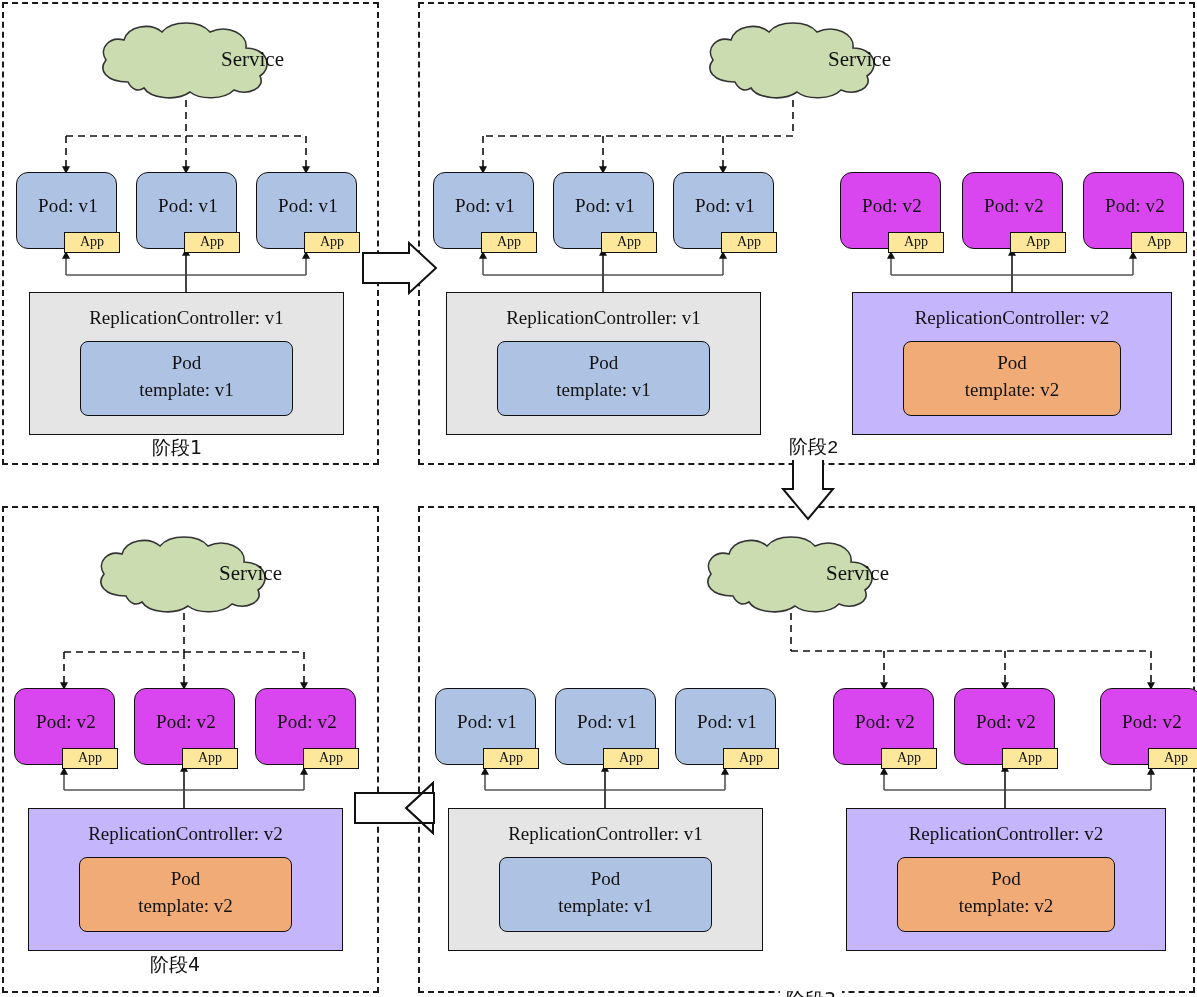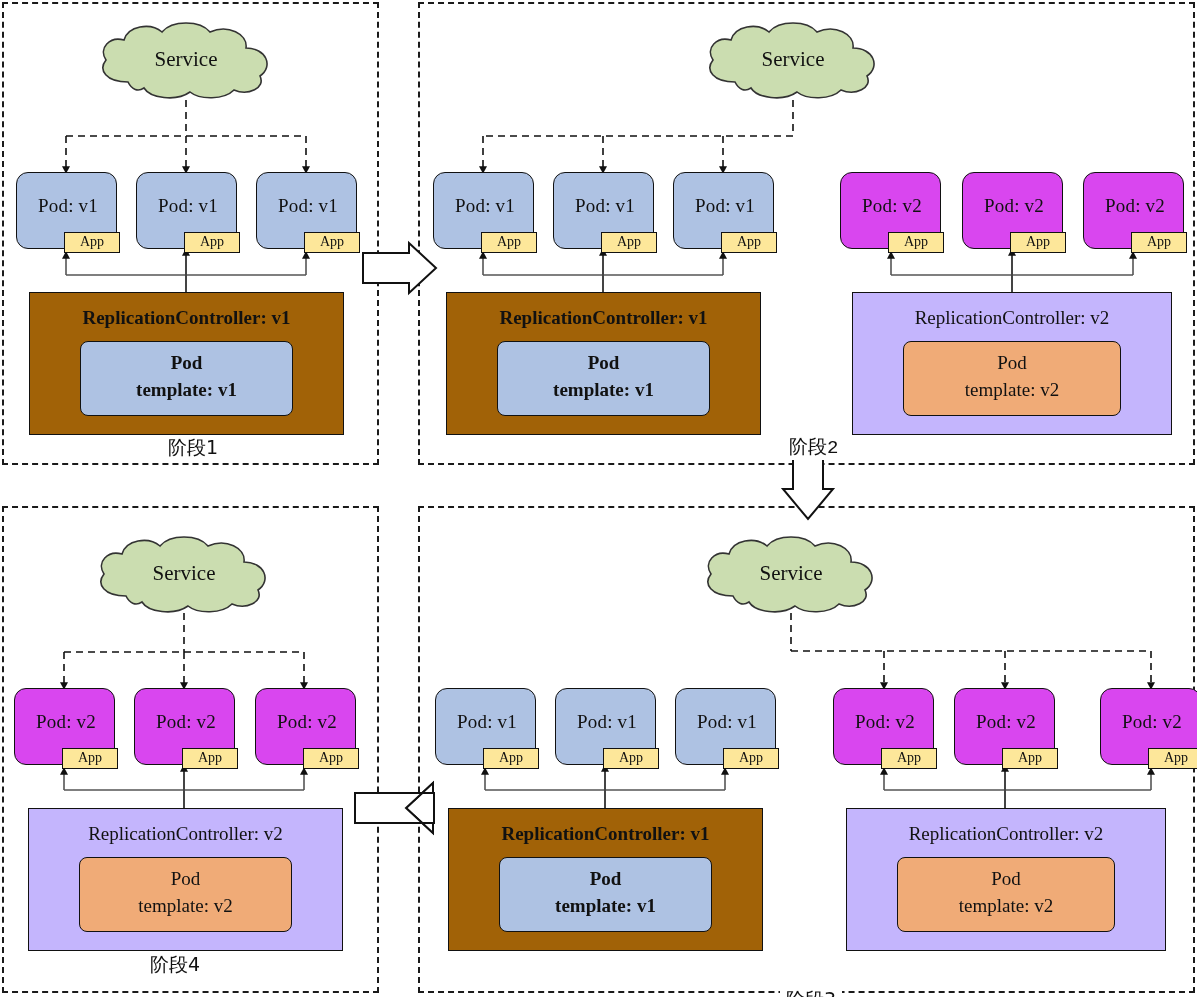--- a/index.html
+++ b/index.html
@@ -9,36 +9,36 @@
   
   .panel{position:absolute;border:2px dashed #1a1a1a;box-sizing:border-box;}
 
   .stage-label{position:absolute;font-size:19px;color:#111;background:#fff;
     padding:0 6px;white-space:nowrap;font-family:"DejaVu Sans",sans-serif;}
 
   
   .cloud{position:absolute;}
   .cloud svg{display:block;}
   .cloud .cl-text{position:absolute;left:0;right:0;top:50%;transform:translateY(-58%);
-    text-align:center;font-size:21px;color:#111;font-family:"Liberation Serif",serif;}
+    text-align:right;font-size:21px;color:#111;font-family:"Liberation Serif",serif;}
 
   
   .pod{position:absolute;box-sizing:border-box;border:1.5px solid #111;
        border-radius:12px;width:101px;height:77px;}
   .pod.v1{background:#aec2e3;}
   .pod.v2{background:#d946ef;}
   .pod .pod-title{position:absolute;left:3px;right:0;top:22px;text-align:center;
       font-size:19px;color:#111;letter-spacing:.2px;}
   .pod .app{position:absolute;right:-4px;bottom:-5px;width:56px;height:21px;
       background:#fde79a;border:1.5px solid #111;box-sizing:border-box;
       font-size:14px;line-height:18px;text-align:center;color:#111;}
 
   
   .rc{position:absolute;box-sizing:border-box;border:1.5px solid #111;}
-  .rc.v1{background:#a16207;font-weight:bold;}
+  .rc.v1{background:#e5e5e5;}
   .rc.v2{background:#c4b5fd;}
   .rc .rc-title{position:absolute;left:0;right:0;top:14px;text-align:center;
       font-size:19px;color:#111;}
   .rc .tpl{position:absolute;box-sizing:border-box;border:1.5px solid #111;
       border-radius:8px;left:50px;right:50px;top:48px;bottom:18px;}
   .rc.v1 .tpl{background:#aec2e3;}
   .rc.v2 .tpl{background:#f0ab77;}
   .rc .tpl .l1{position:absolute;left:0;right:0;top:10px;text-align:center;font-size:19px;color:#111;}
   .rc .tpl .l2{position:absolute;left:0;right:0;top:37px;text-align:center;font-size:19px;color:#111;}
 
@@ -184,21 +184,21 @@
     <div class="app">App</div>
   </div>
 
   <div class="rc v1" style="left:29px;top:292px;width:315px;height:143px;">
     <div class="rc-title">ReplicationController: v1</div>
     <div class="tpl">
       <div class="l1">Pod</div>
       <div class="l2">template: v1</div>
     </div>
   </div>
-  <div class="stage-label" style="left:146px;top:435px;margin-left:16px;">阶段1</div>
+  <div class="stage-label" style="left:146px;top:435px;">阶段1</div>
 
   <div class="cloud" style="left:695px;top:20px;width:196px;height:82px;">
     <svg viewBox="0 0 196 82" width="196" height="82">
       <path d="M40,62 C18,62 10,50 18,40 C10,28 22,16 36,20 C40,6 62,2 74,12
                C84,0 112,0 122,12 C140,4 160,14 158,28 C178,28 186,46 172,56
                C178,68 160,76 146,70 C136,80 112,80 102,72 C88,82 62,78 56,68
                C50,72 44,70 40,62 z" fill="#cbddb0" stroke="#333" stroke-width="1.6"></path>
     </svg>
     <div class="cl-text">Service</div>
   </div>

